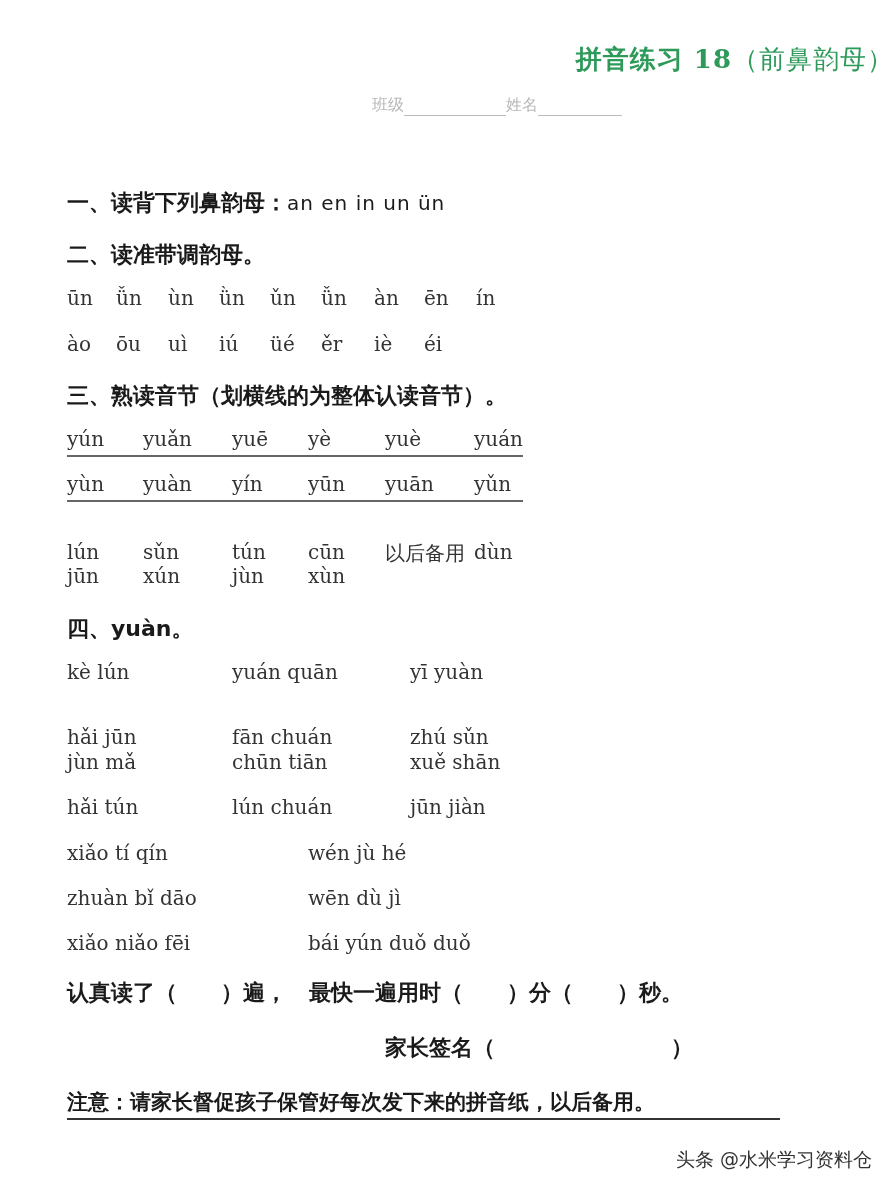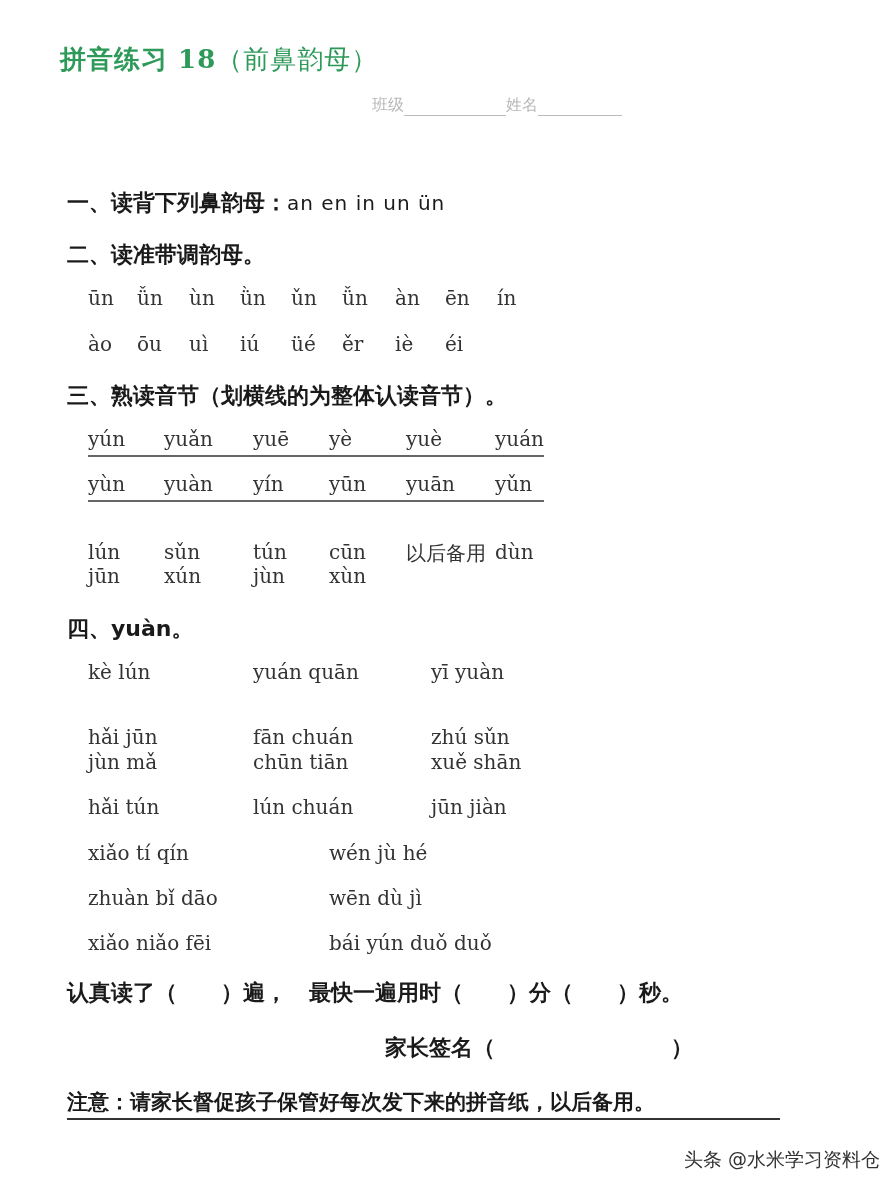--- a/index.html
+++ b/index.html
@@ -3,46 +3,46 @@
   <meta charset="utf-8">
   <style>
     html, body { margin: 0; padding: 0; }
     body {
       width: 894px; height: 1192px; background: #ffffff; position: relative;
       overflow: hidden; color: #222;
       font-family: "DejaVu Sans", "Liberation Sans", sans-serif;
     }
     .abs { position: absolute; }
     .title {
-      left: 0; width: 894px; top: 42px; text-align: left;
+      left: 0; width: 894px; top: 42px; text-align: right;
       font-family: "DejaVu Serif", "Liberation Serif", serif;
       font-size: 26px; font-weight: bold; color: #2e9a5a; letter-spacing: 1px;
       padding-left: 60px; box-sizing: border-box;
     }
     .title .paren { font-weight: normal; }
     .subline {
       top: 95px; left: 372px; font-size: 16px; color: #b8b8b8;
       font-family: "DejaVu Serif", serif;
     }
     .blank { display: inline-block; border-bottom: 1px solid #bbb; height: 16px; vertical-align: bottom; }
     .heading {
       left: 67px; font-size: 22px; font-weight: bold; color: #1a1a1a;
       font-family: "DejaVu Sans", sans-serif; white-space: nowrap;
     }
     .heading .inline-py { font-weight: normal; font-family: "DejaVu Sans", sans-serif; font-size: 20px; letter-spacing: 1px; }
-    .pyrow { left: 67px; font-size: 20px; color: #333; font-family: "DejaVu Serif", serif; white-space: nowrap; margin-left: 21px; }
+    .pyrow { left: 67px; font-size: 20px; color: #333; font-family: "DejaVu Serif", serif; white-space: nowrap; }
     .pyrow span { position: absolute; top: 0; }
     .underline-row { border-bottom: 2px solid #666; height: 28px; width: 456px; }
     .footer-line { left: 67px; font-size: 22px; font-weight: bold; color: #1a1a1a; white-space: nowrap; }
     .note {
       left: 67px; top: 1088px; font-size: 21px; font-weight: bold; color: #1a1a1a;
       border-bottom: 2px solid #333; padding-bottom: 2px; white-space: nowrap; width: 713px;
     }
     .watermark {
-      right: 14px; top: 1147px; font-size: 19px; color: #333; white-space: nowrap;
+      right: 22px; top: 1147px; font-size: 19px; color: #333; white-space: nowrap;
       text-shadow: 1px 1px 0 #fff, -1px -1px 0 #fff;
     }
   </style>
 </head>
 <body>
 
 <div class="abs title">
   <span>拼音练习 18</span><span class="paren">（前鼻韵母）</span>
 </div>
 

